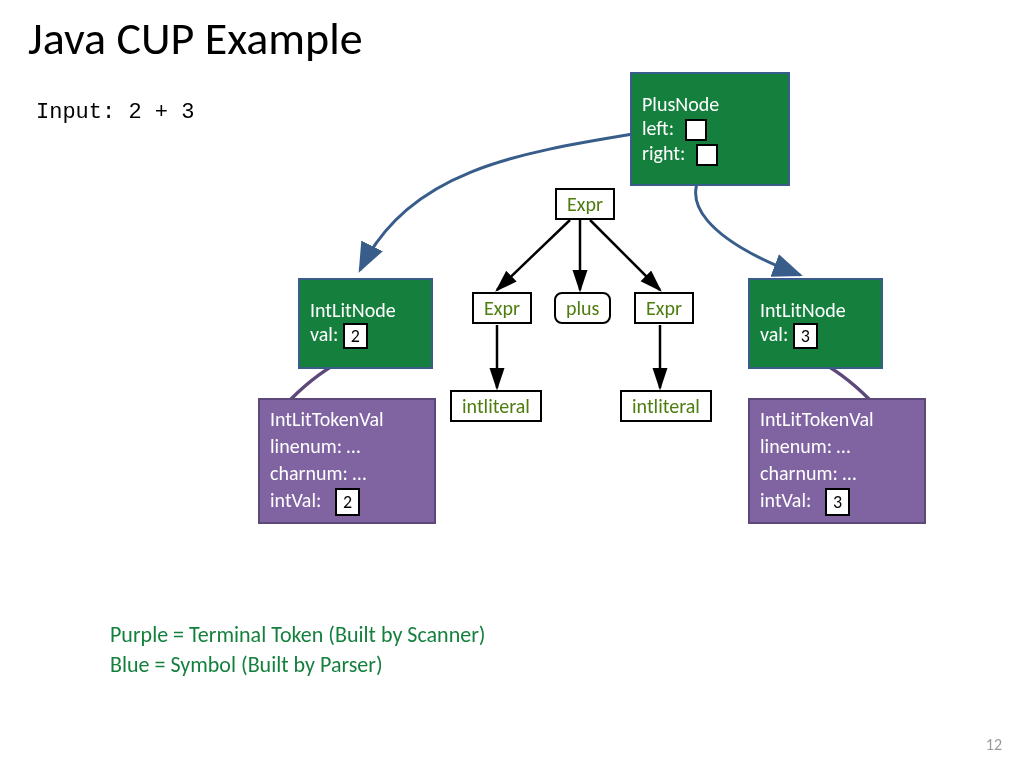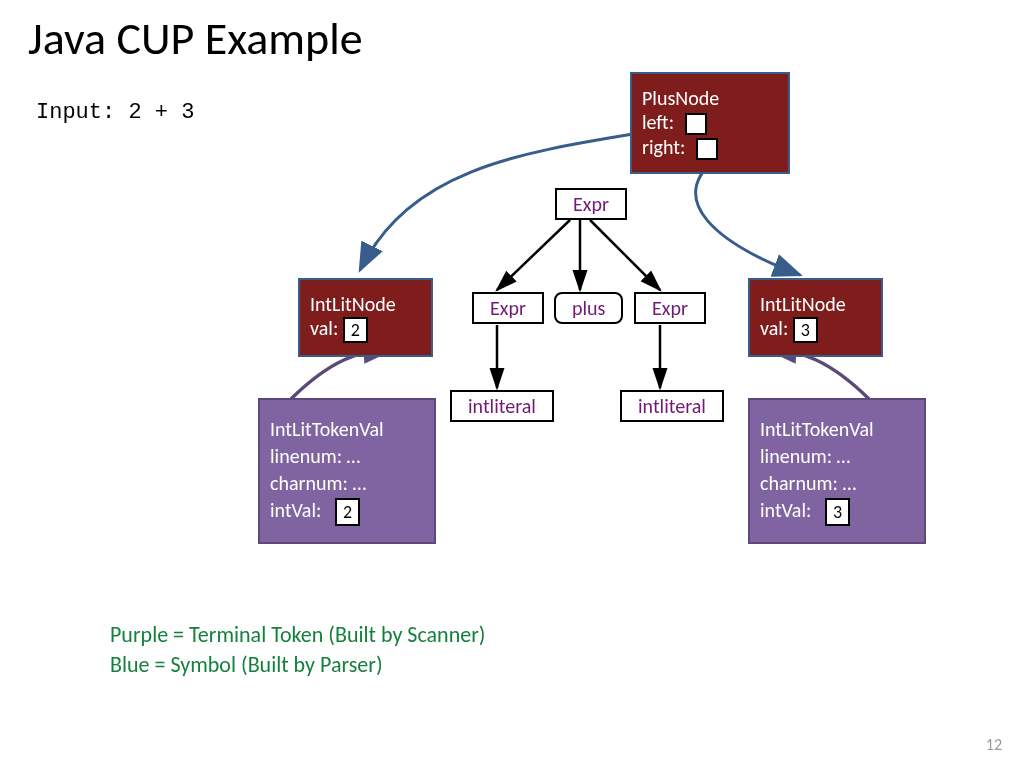--- a/index.html
+++ b/index.html
@@ -31,40 +31,40 @@
   .svg-layer {
     position: absolute;
     left: 0; top: 0;
     width: 1024px; height: 768px;
     pointer-events: none;
   }
   .node-box {
     position: absolute;
     border: 2.5px solid #000;
     background: #fff;
-    padding: 2px 16px;
+    padding: 2px 10px;
     font-size: 20px;
-    color: #701a75;
+    color: #4d7c0f;
   }
   .node-box.bold { font-weight: 400; }
   .blue-box {
     position: absolute;
-    background: #7f1d1d;
+    background: #15803d;
     border: 2px solid #385d8a;
     color: #fff;
     font-size: 20px;
-    padding: 12px 10px;
+    padding: 18px 10px;
   }
   .purple-box {
     position: absolute;
     background: #8064a2;
     border: 2px solid #5c497a;
     color: #fff;
     font-size: 20px;
-    padding: 16px 10px;
+    padding: 6px 10px;
     line-height: 1.35;
   }
   .inline-val {
     display: inline-block;
     background: #fff;
     border: 2.5px solid #000;
     color: #000;
     padding: 0px 6px;
     font-size: 18px;
     min-width: 20px;

